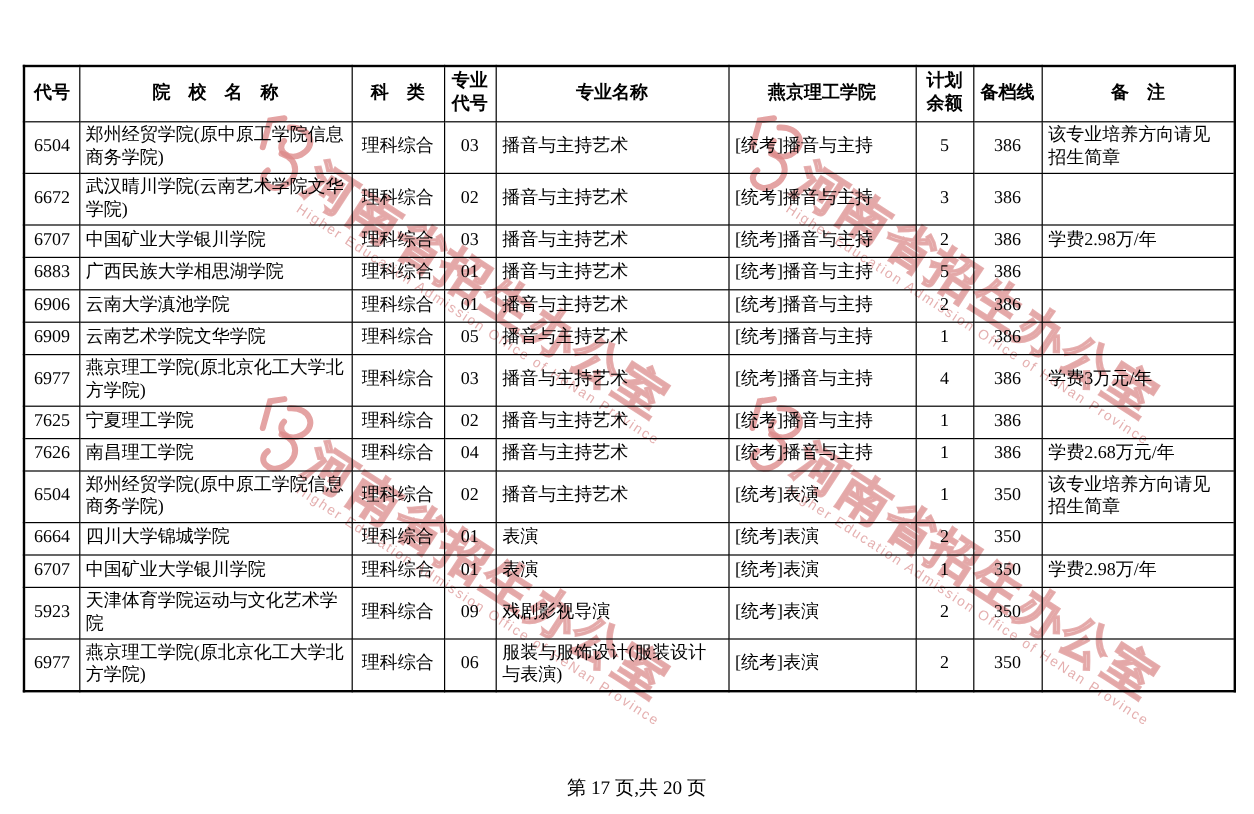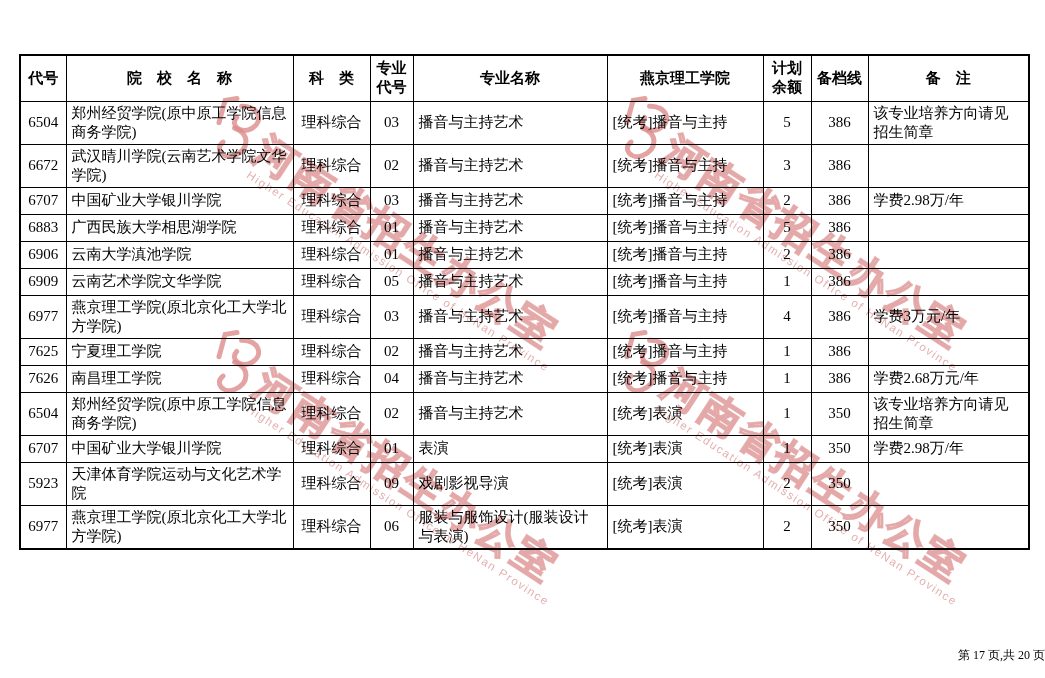--- a/index.html
+++ b/index.html
@@ -13,22 +13,22 @@
     vertical-align: middle; word-break: break-all; overflow: hidden; }
   thead th { font-weight: bold; text-align: center; height: 46px; padding: 2px 2px; }
   tbody td { height: 27px; }
   td.c-code, td.c-category, td.c-major-code, td.c-plan-balance, td.c-record-line { text-align: center; }
   td.c-institution, td.c-major-name, td.c-art-score, td.c-remark { text-align: left; }
   col.w-code { width: 46px; } col.w-institution { width: 227px; } col.w-category { width: 77px; }
   col.w-major-code { width: 43px; } col.w-major-name { width: 194px; } col.w-art-score { width: 156px; }
   col.w-plan-balance { width: 48px; } col.w-record-line { width: 57px; } col.w-remark { width: 161px; }
 
   
-  .page-footer { position: absolute; left: 16px; right: 0; top: 647px; text-align: right;
-    font-size: 12px; z-index: 1; }
+  .page-footer { position: absolute; left: 16px; right: 0; top: 647px; text-align: center;
+    font-size: 16px; z-index: 1; }
 
   
   .watermark-layer { position: absolute; inset: 0; z-index: 3; pointer-events: none;
     mix-blend-mode: multiply; opacity: 0.8; }
   .wm { position: absolute; display: flex; align-items: flex-start; gap: 4px;
     transform: rotate(33deg); transform-origin: 0 0; white-space: nowrap; }
   .wm-logo { flex: 0 0 auto; margin-top: -14px; }
   .wm-cn { font-size: 41px; font-weight: bold; letter-spacing: 3px; line-height: 44px;
     color: rgba(224, 150, 150, 0.30); -webkit-text-stroke: 1.6px rgba(212, 120, 120, 0.75); }
   .wm-en { font-size: 11.5px; letter-spacing: 1.6px; color: rgba(214, 130, 130, 0.8);
@@ -168,20 +168,31 @@
           <td class="c-institution">郑州经贸学院(原中原工学院信息商务学院)</td>
           <td class="c-category">理科综合</td>
           <td class="c-major-code">02</td>
           <td class="c-major-name">播音与主持艺术</td>
           <td class="c-art-score">[统考]表演</td>
           <td class="c-plan-balance">1</td>
           <td class="c-record-line">350</td>
           <td class="c-remark">该专业培养方向请见招生简章</td>
         </tr>
         <tr>
+          <td class="c-code">6664</td>
+          <td class="c-institution">四川大学锦城学院</td>
+          <td class="c-category">理科综合</td>
+          <td class="c-major-code">01</td>
+          <td class="c-major-name">表演</td>
+          <td class="c-art-score">[统考]表演</td>
+          <td class="c-plan-balance">2</td>
+          <td class="c-record-line">350</td>
+          <td class="c-remark"></td>
+        </tr>
+        <tr>
           <td class="c-code">6707</td>
           <td class="c-institution">中国矿业大学银川学院</td>
           <td class="c-category">理科综合</td>
           <td class="c-major-code">01</td>
           <td class="c-major-name">表演</td>
           <td class="c-art-score">[统考]表演</td>
           <td class="c-plan-balance">1</td>
           <td class="c-record-line">350</td>
           <td class="c-remark">学费2.98万/年</td>
         </tr>

